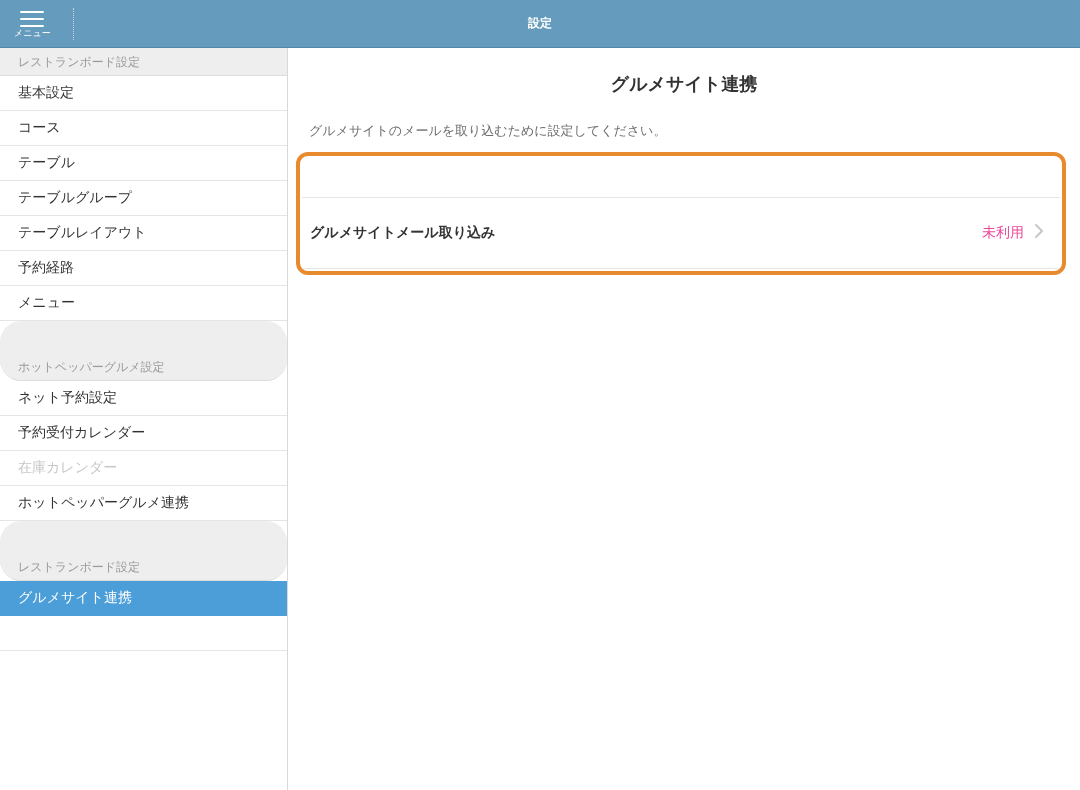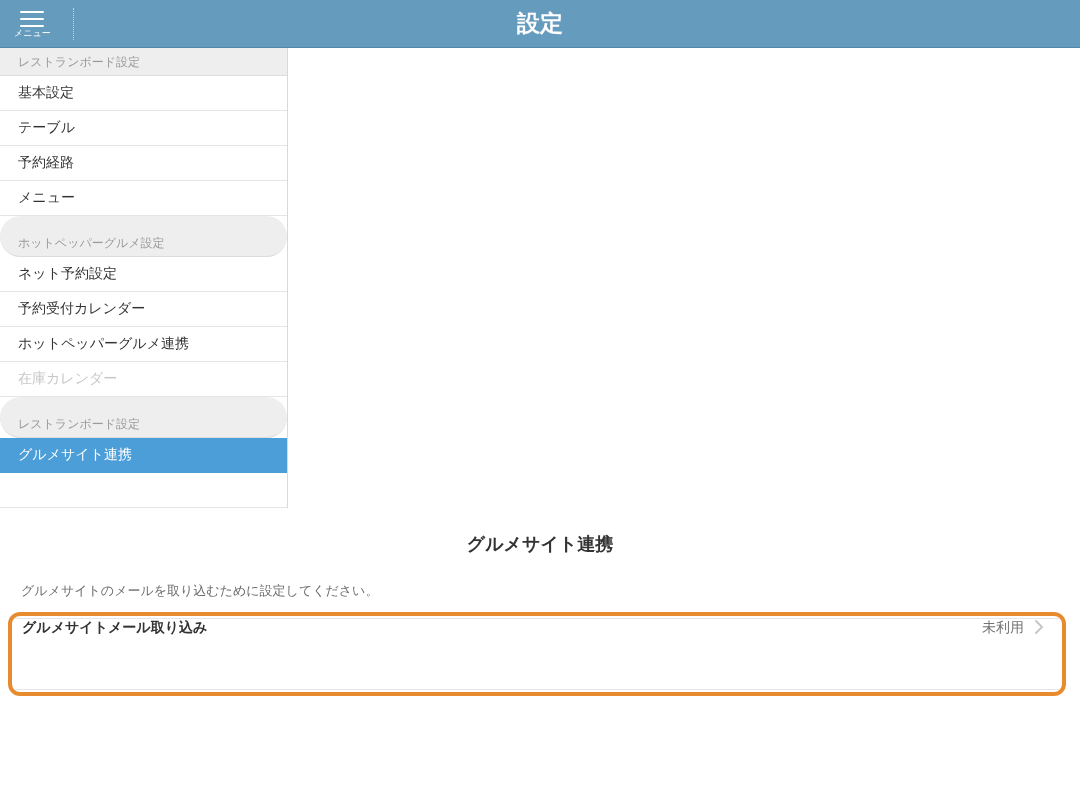--- a/index.html
+++ b/index.html
@@ -52,46 +52,45 @@
     .dotted-divider {
       height: 32px;
       border-left: 1.5px dotted rgba(255,255,255,0.6);
       margin-left: 8px;
     }
     .header-title {
       position: absolute;
       left: 50%;
       transform: translateX(-50%);
       color: #fff;
-      font-size: 23px;
+      font-size: 12px;
       font-weight: 600;
     }
     .container {
       display: flex;
       height: calc(790px - 48px);
-      flex-direction: column;
     }
     .sidebar {
       width: 288px;
       background: #fff;
       border-right: 1px solid #d9d9d9;
       overflow-y: auto;
     }
     .section-header {
       background: #eeeeee;
       color: #9a9a9a;
       font-size: 12px;
       padding: 8px 18px 4px 18px;
       border-bottom: 1px solid #dcdcdc;
       height: 28px;
       display: flex;
       align-items: flex-end;
     }
     .section-header.tall {
-      height: 41px;
+      height: 60px;
       border-radius: 21px;
     }
     .sidebar-item {
       padding: 4px 18px;
       height: 35px;
       display: flex;
       align-items: center;
       font-size: 14px;
       color: #333;
       border-bottom: 1px solid #e5e5e5;
@@ -128,32 +127,34 @@
       border: 4px solid #e88b2f;
       border-radius: 12px;
       padding: 2px;
     }
     .setting-row {
       background: #fff;
       border-top: 1px solid #e5e5e5;
       border-bottom: 1px solid #e5e5e5;
       height: 72px;
       display: flex;
+      align-items: center;
       padding: 0 16px 0 8px;
       cursor: pointer;
+      margin-top: 39px;
     }
     .setting-label {
       font-size: 14px;
       font-weight: 700;
       color: #333;
       flex: 1;
     }
     .setting-value {
       font-size: 14px;
-      color: #737373;
+      color: #ec4899;
       margin-right: 10px;
     }
     .chevron {
       color: #c7c7c7;
     }
   </style>
 </head>
 <body>
 
 <div class="header">
@@ -169,40 +170,49 @@
   <div class="header-title">設定</div>
 </div>
 
 <div class="container">
   <div class="sidebar" id="sidebar">
       <div class="section-header">レストランボード設定</div>
       <div class="sidebar-item">
         <span>基本設定</span>
       </div>
       <div class="sidebar-item">
+        <span>コース</span>
+      </div>
+      <div class="sidebar-item">
         <span>テーブル</span>
       </div>
       <div class="sidebar-item">
+        <span>テーブルグループ</span>
+      </div>
+      <div class="sidebar-item">
+        <span>テーブルレイアウト</span>
+      </div>
+      <div class="sidebar-item">
         <span>予約経路</span>
       </div>
       <div class="sidebar-item">
         <span>メニュー</span>
       </div>
       <div class="section-header tall">ホットペッパーグルメ設定</div>
       <div class="sidebar-item">
         <span>ネット予約設定</span>
       </div>
       <div class="sidebar-item">
         <span>予約受付カレンダー</span>
-      </div>
-      <div class="sidebar-item">
-        <span>ホットペッパーグルメ連携</span>
       </div>
       <div class="sidebar-item disabled">
         <span>在庫カレンダー</span>
+      </div>
+      <div class="sidebar-item">
+        <span>ホットペッパーグルメ連携</span>
       </div>
       <div class="section-header tall">レストランボード設定</div>
       <div class="sidebar-item active">
         <span>グルメサイト連携</span>
       </div>
       <div class="sidebar-item"></div>
     </div>
   <div class="main">
     <div class="page-title">グルメサイト連携</div>
     <div class="description">グルメサイトのメールを取り込むために設定してください。</div>

